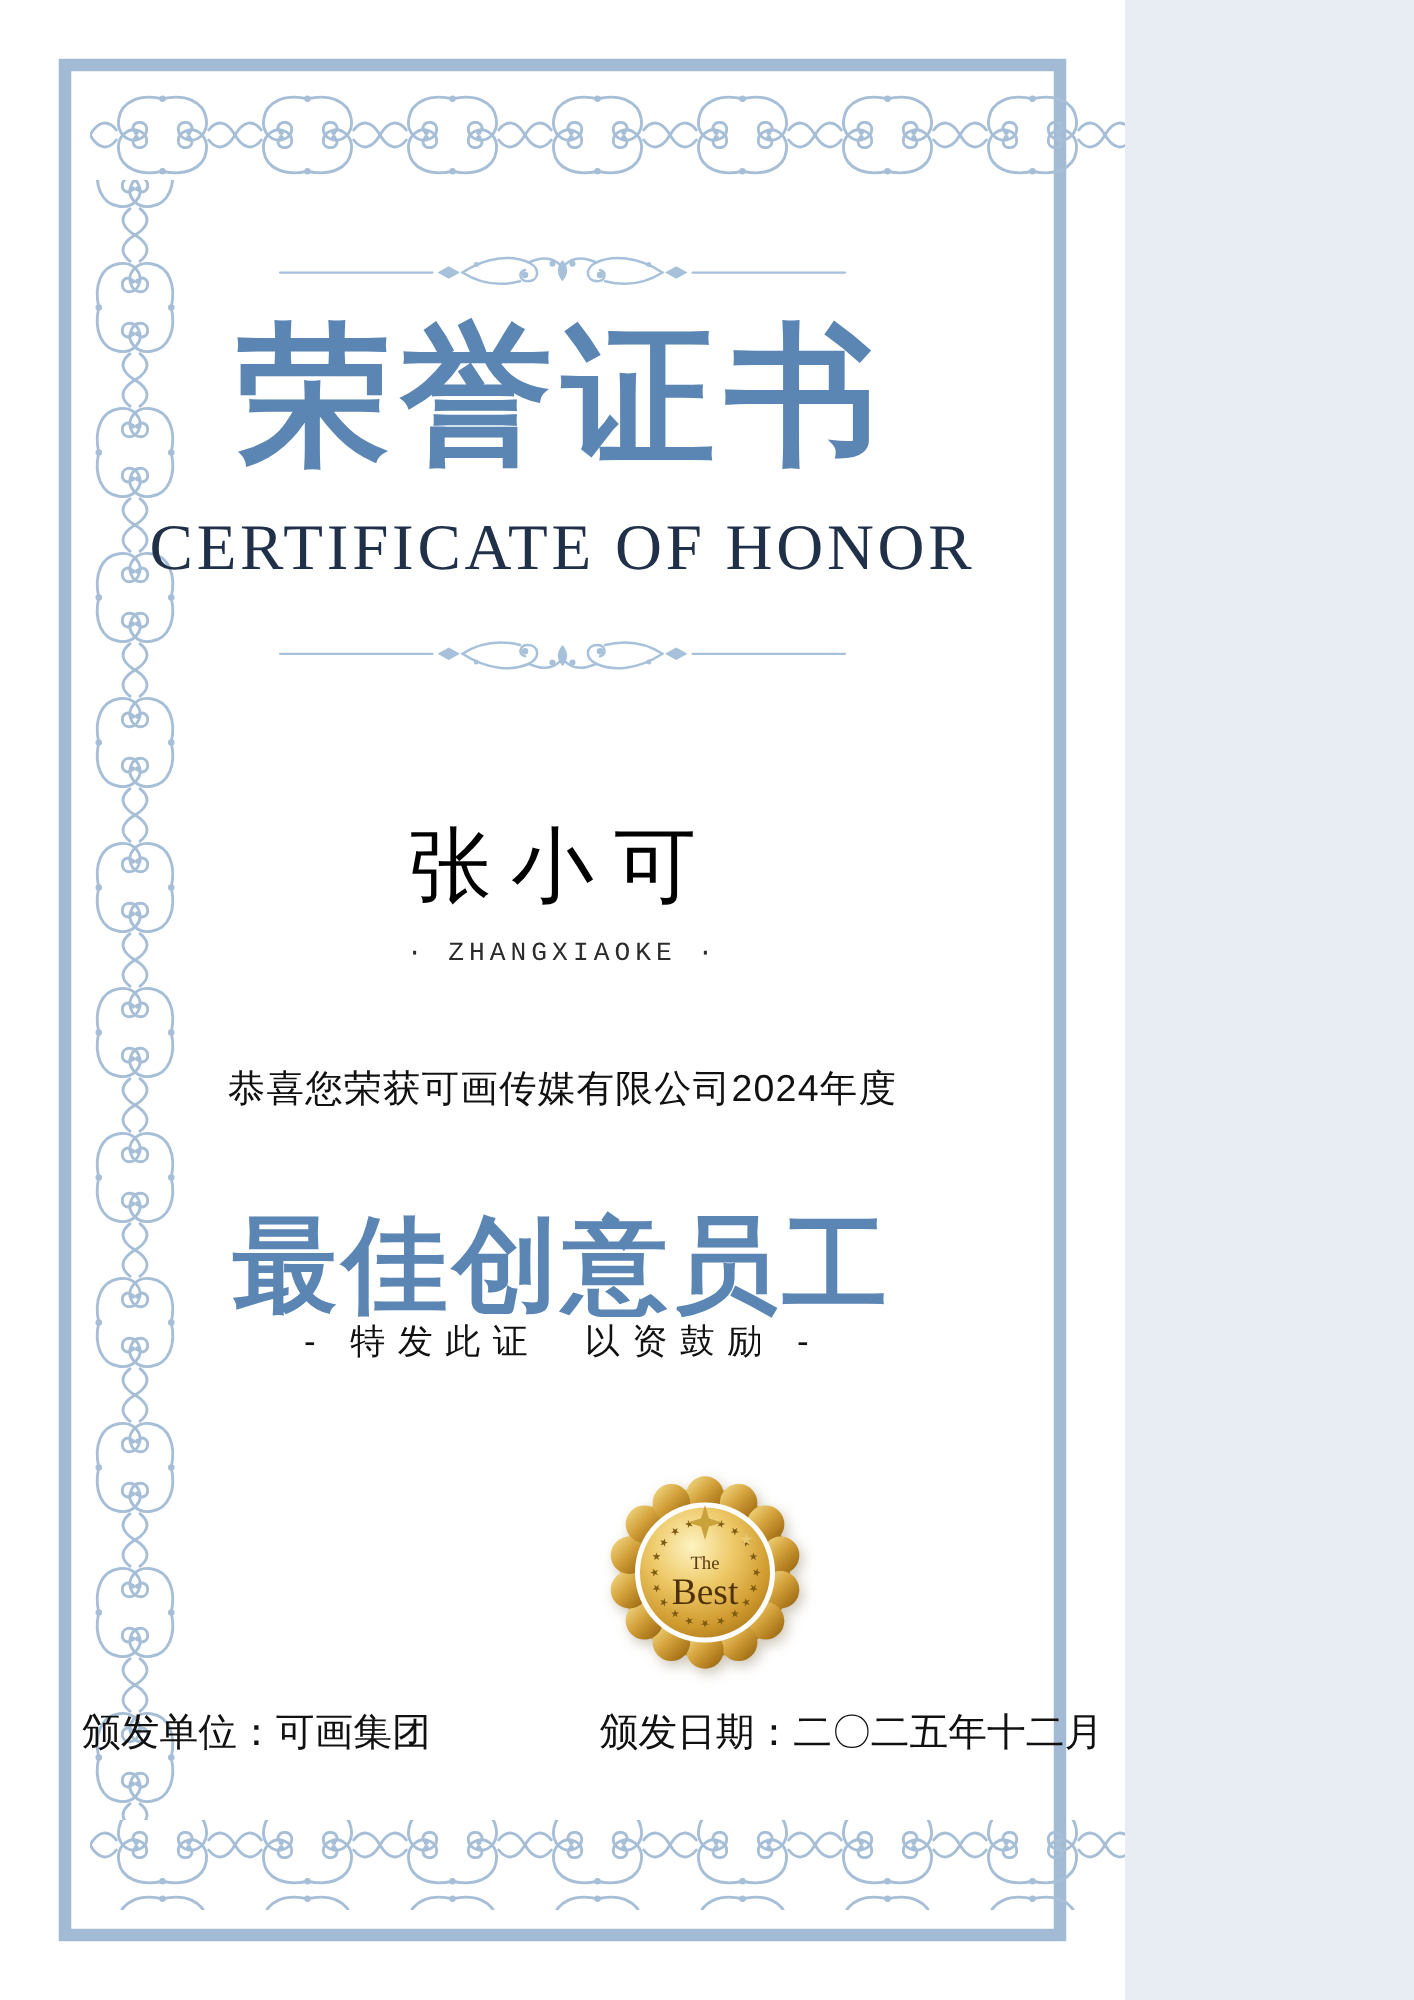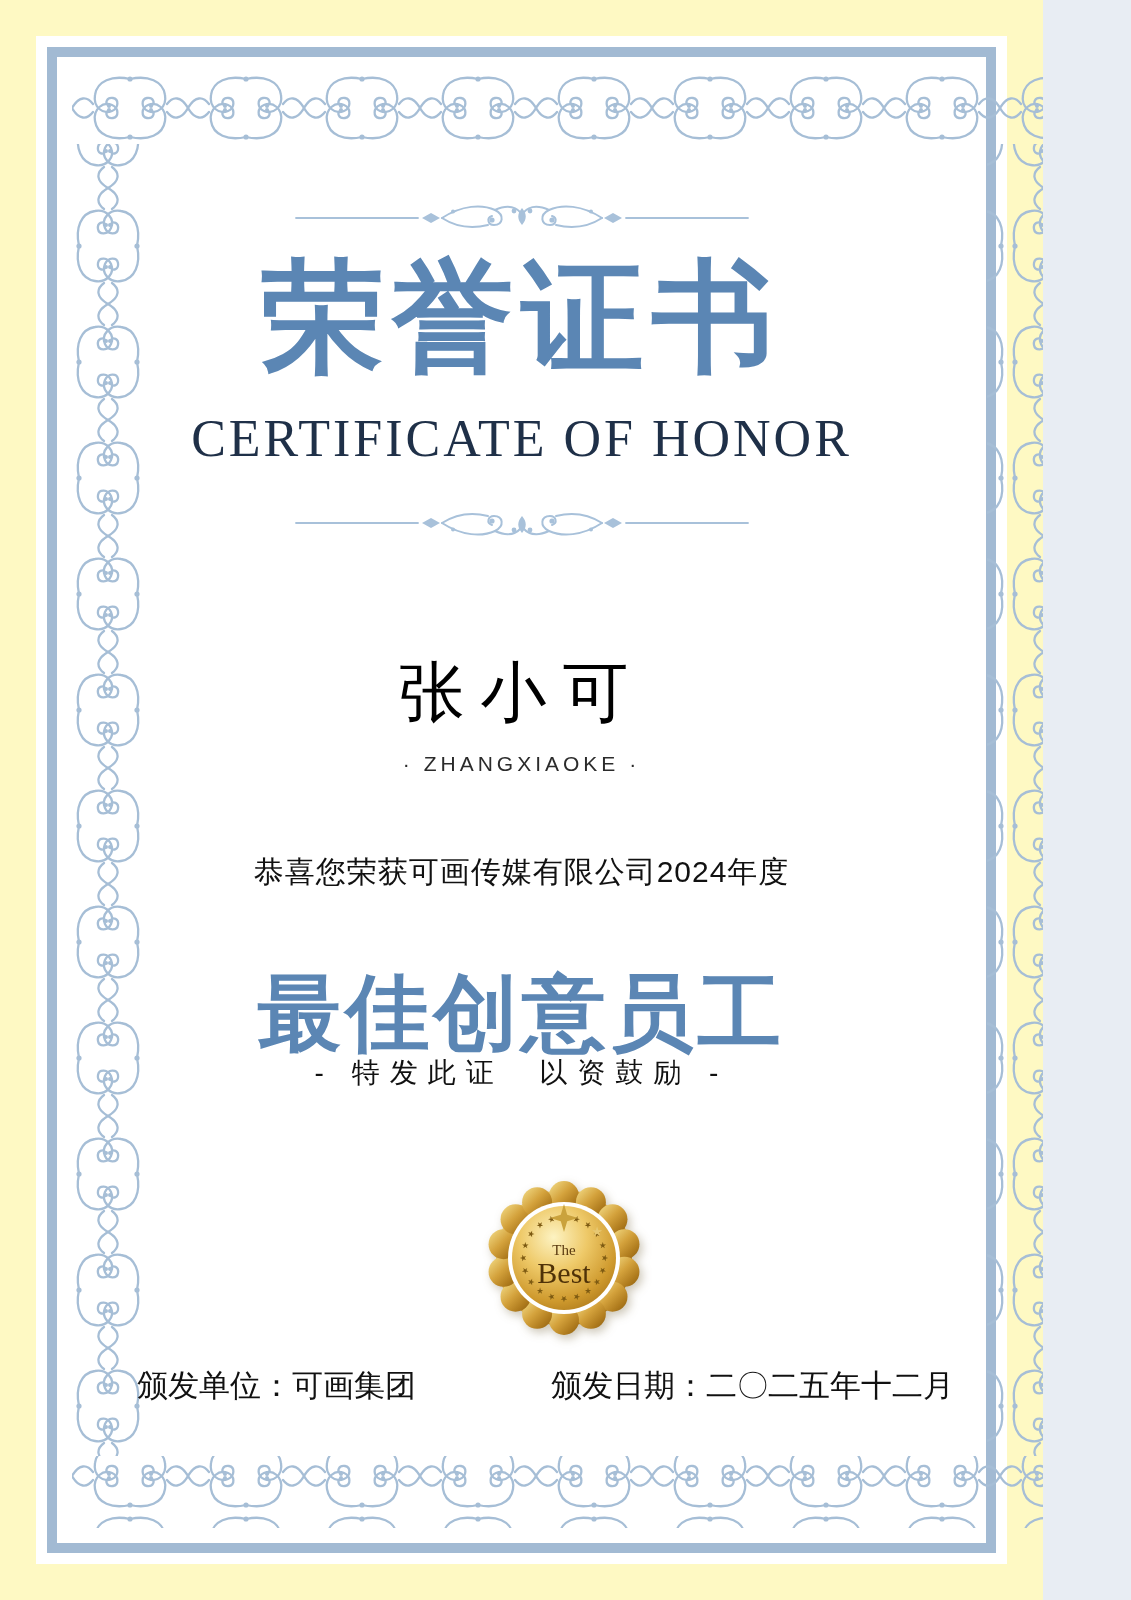--- a/index.html
+++ b/index.html
@@ -2,22 +2,22 @@
 <html><head>
 <meta charset="utf-8">
 <style>
   html,body{margin:0;padding:0;}
   body{
     width:1131px;height:1600px;
     font-family:"Liberation Sans","DejaVu Sans",sans-serif;
     background:#e8edf3;
   }
   .certificate{
-    position:relative;width:1043px;height:1600px;
-    background:#fef9c3;overflow:hidden;
+    position:relative;width:900px;height:1600px;
+    background:#ffffff;overflow:hidden;
   }
   .layer{position:absolute;}
   .layer-white1{inset:36px;background:#ffffff;}
   .layer-line{inset:47px;background:#a2bad3;}
   .layer-white2{inset:57px;background:#ffffff;}
   .lace-frame{position:absolute;left:72px;top:72px;}
   .content{position:absolute;inset:0;}
   .c{position:absolute;left:0;width:100%;text-align:center;}
   .flourish{position:absolute;left:50%;transform:translateX(-50%);}
   .flourish.flip{transform:translateX(-50%) scaleY(-1);}
@@ -29,21 +29,21 @@
   .cert-subtitle{
     top:410px;font-family:"Liberation Serif","DejaVu Serif",serif;
     font-size:52px;font-weight:400;line-height:1.1;
     color:#1f3048;letter-spacing:3px;
   }
   .recipient-name{
     top:655px;font-size:66px;font-weight:500;line-height:1.15;
     color:#000000;letter-spacing:16px;
   }
   .recipient-pinyin{
-    top:750px;font-family:Liberation Sans, sans-serif;
+    top:750px;font-family:Liberation Mono, monospace;
     font-size:21px;color:#2b2b2b;letter-spacing:4px;line-height:1.3;
   }
   .congrats-line{
     top:854px;font-size:30px;font-weight:400;color:#111111;
     letter-spacing:1px;line-height:1.2;
   }
   .award-title{
     top:934px;font-family:"Liberation Serif","DejaVu Serif",serif;
     font-size:84px;font-weight:700;color:#5b86b4;
     letter-spacing:4px;line-height:1.2;margin-top:30px;

